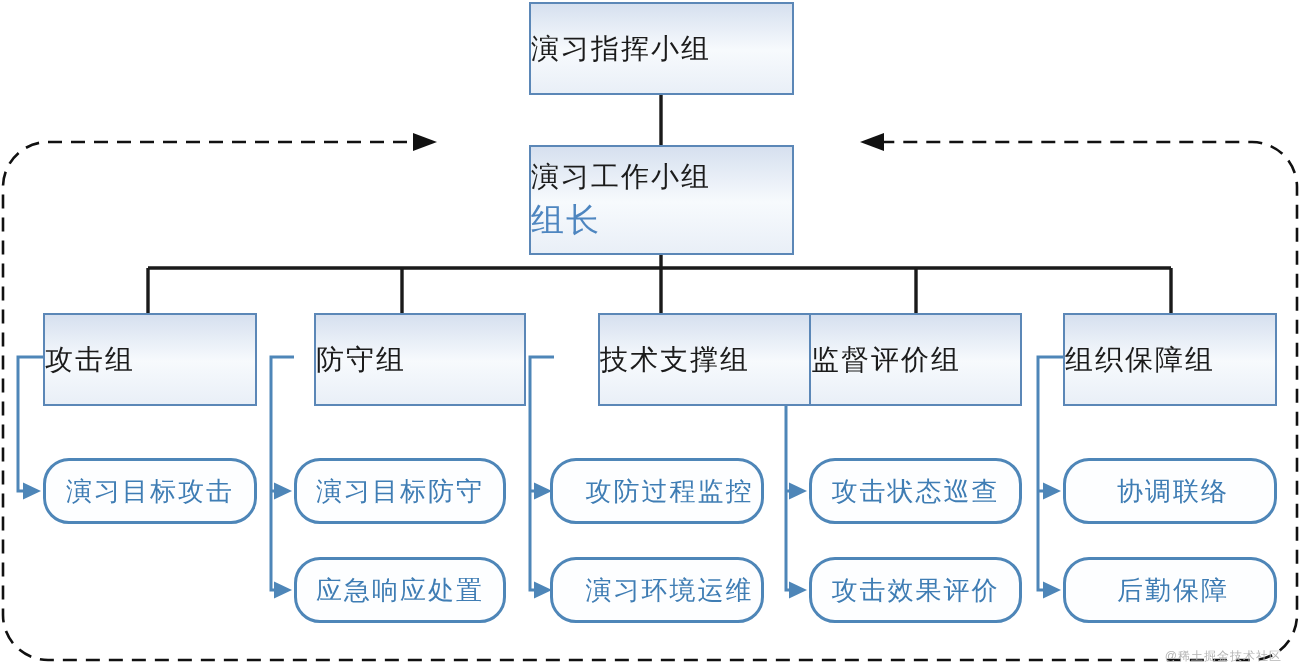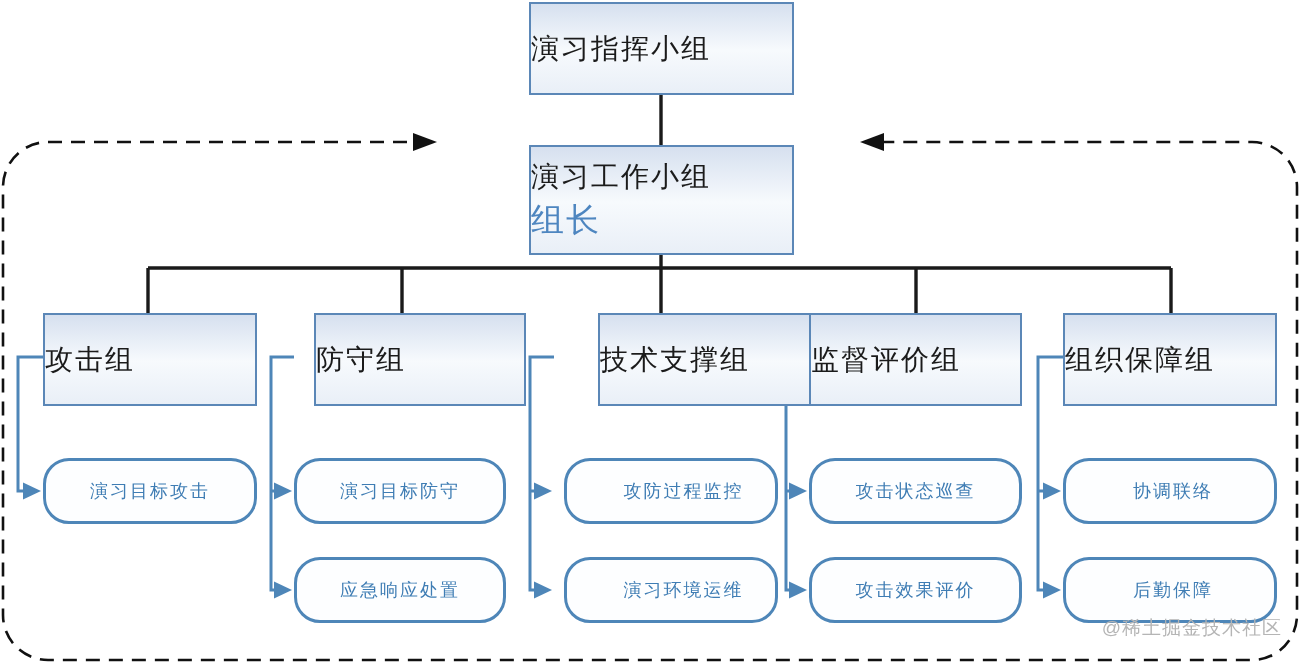--- a/index.html
+++ b/index.html
@@ -16,29 +16,29 @@
   .work-box{left:529px;top:145px;width:265px;height:110px;}
 
   .g0{left:43px;top:313px;width:214px;height:93px;}
   .g1{left:294px;top:313px;width:212px;height:93px;margin-left:20px;}
   .g2{left:554px;top:313px;width:214px;height:93px;margin-left:44px;}
   .g3{left:809px;top:313px;width:213px;height:93px;}
   .g4{left:1063px;top:313px;width:214px;height:93px;}
 
   .sub{position:absolute;box-sizing:border-box;border:3px solid #4e86b8;border-radius:26px;
        background:#fdfeff;display:flex;align-items:center;justify-content:center;
-       color:#3f7db4;font-size:18px;letter-spacing:2px;height:66px;}
+       color:#3f7db4;font-size:26px;letter-spacing:2px;height:66px;}
   .row1{top:458px;} .row2{top:557px;}
   .c0{left:43px;width:214px;}
   .c1{left:294px;width:212px;}
-  .c2{left:564px;width:214px;padding-left:25px;}
+  .c2{left:550px;width:214px;padding-left:25px;}
   .c3{left:809px;width:213px;}
   .c4{left:1063px;width:214px;padding-left:6px;}
 
-  .watermark{position:absolute;right:18px;bottom:28px;color:#b5b5b5;font-size:19px;letter-spacing:1px;}
+  .watermark{position:absolute;right:18px;bottom:4px;color:#b5b5b5;font-size:12px;letter-spacing:1px;}
 </style>
 </head>
 <body>
 
 <div class="canvas">
 
   <svg class="lines" viewBox="0 0 1300 669">
 
     <path d="M430,142 H48 A45,45 0 0 0 3,187 V615 A45,45 0 0 0 48,660 H1252 A45,45 0 0 0 1297,615 V187 A45,45 0 0 0 1252,142 H867" fill="none" stroke="#111111" stroke-width="2.6" stroke-dasharray="14 9"></path>
     <polygon points="413,133 413,151 437,142" fill="#111111"></polygon>

